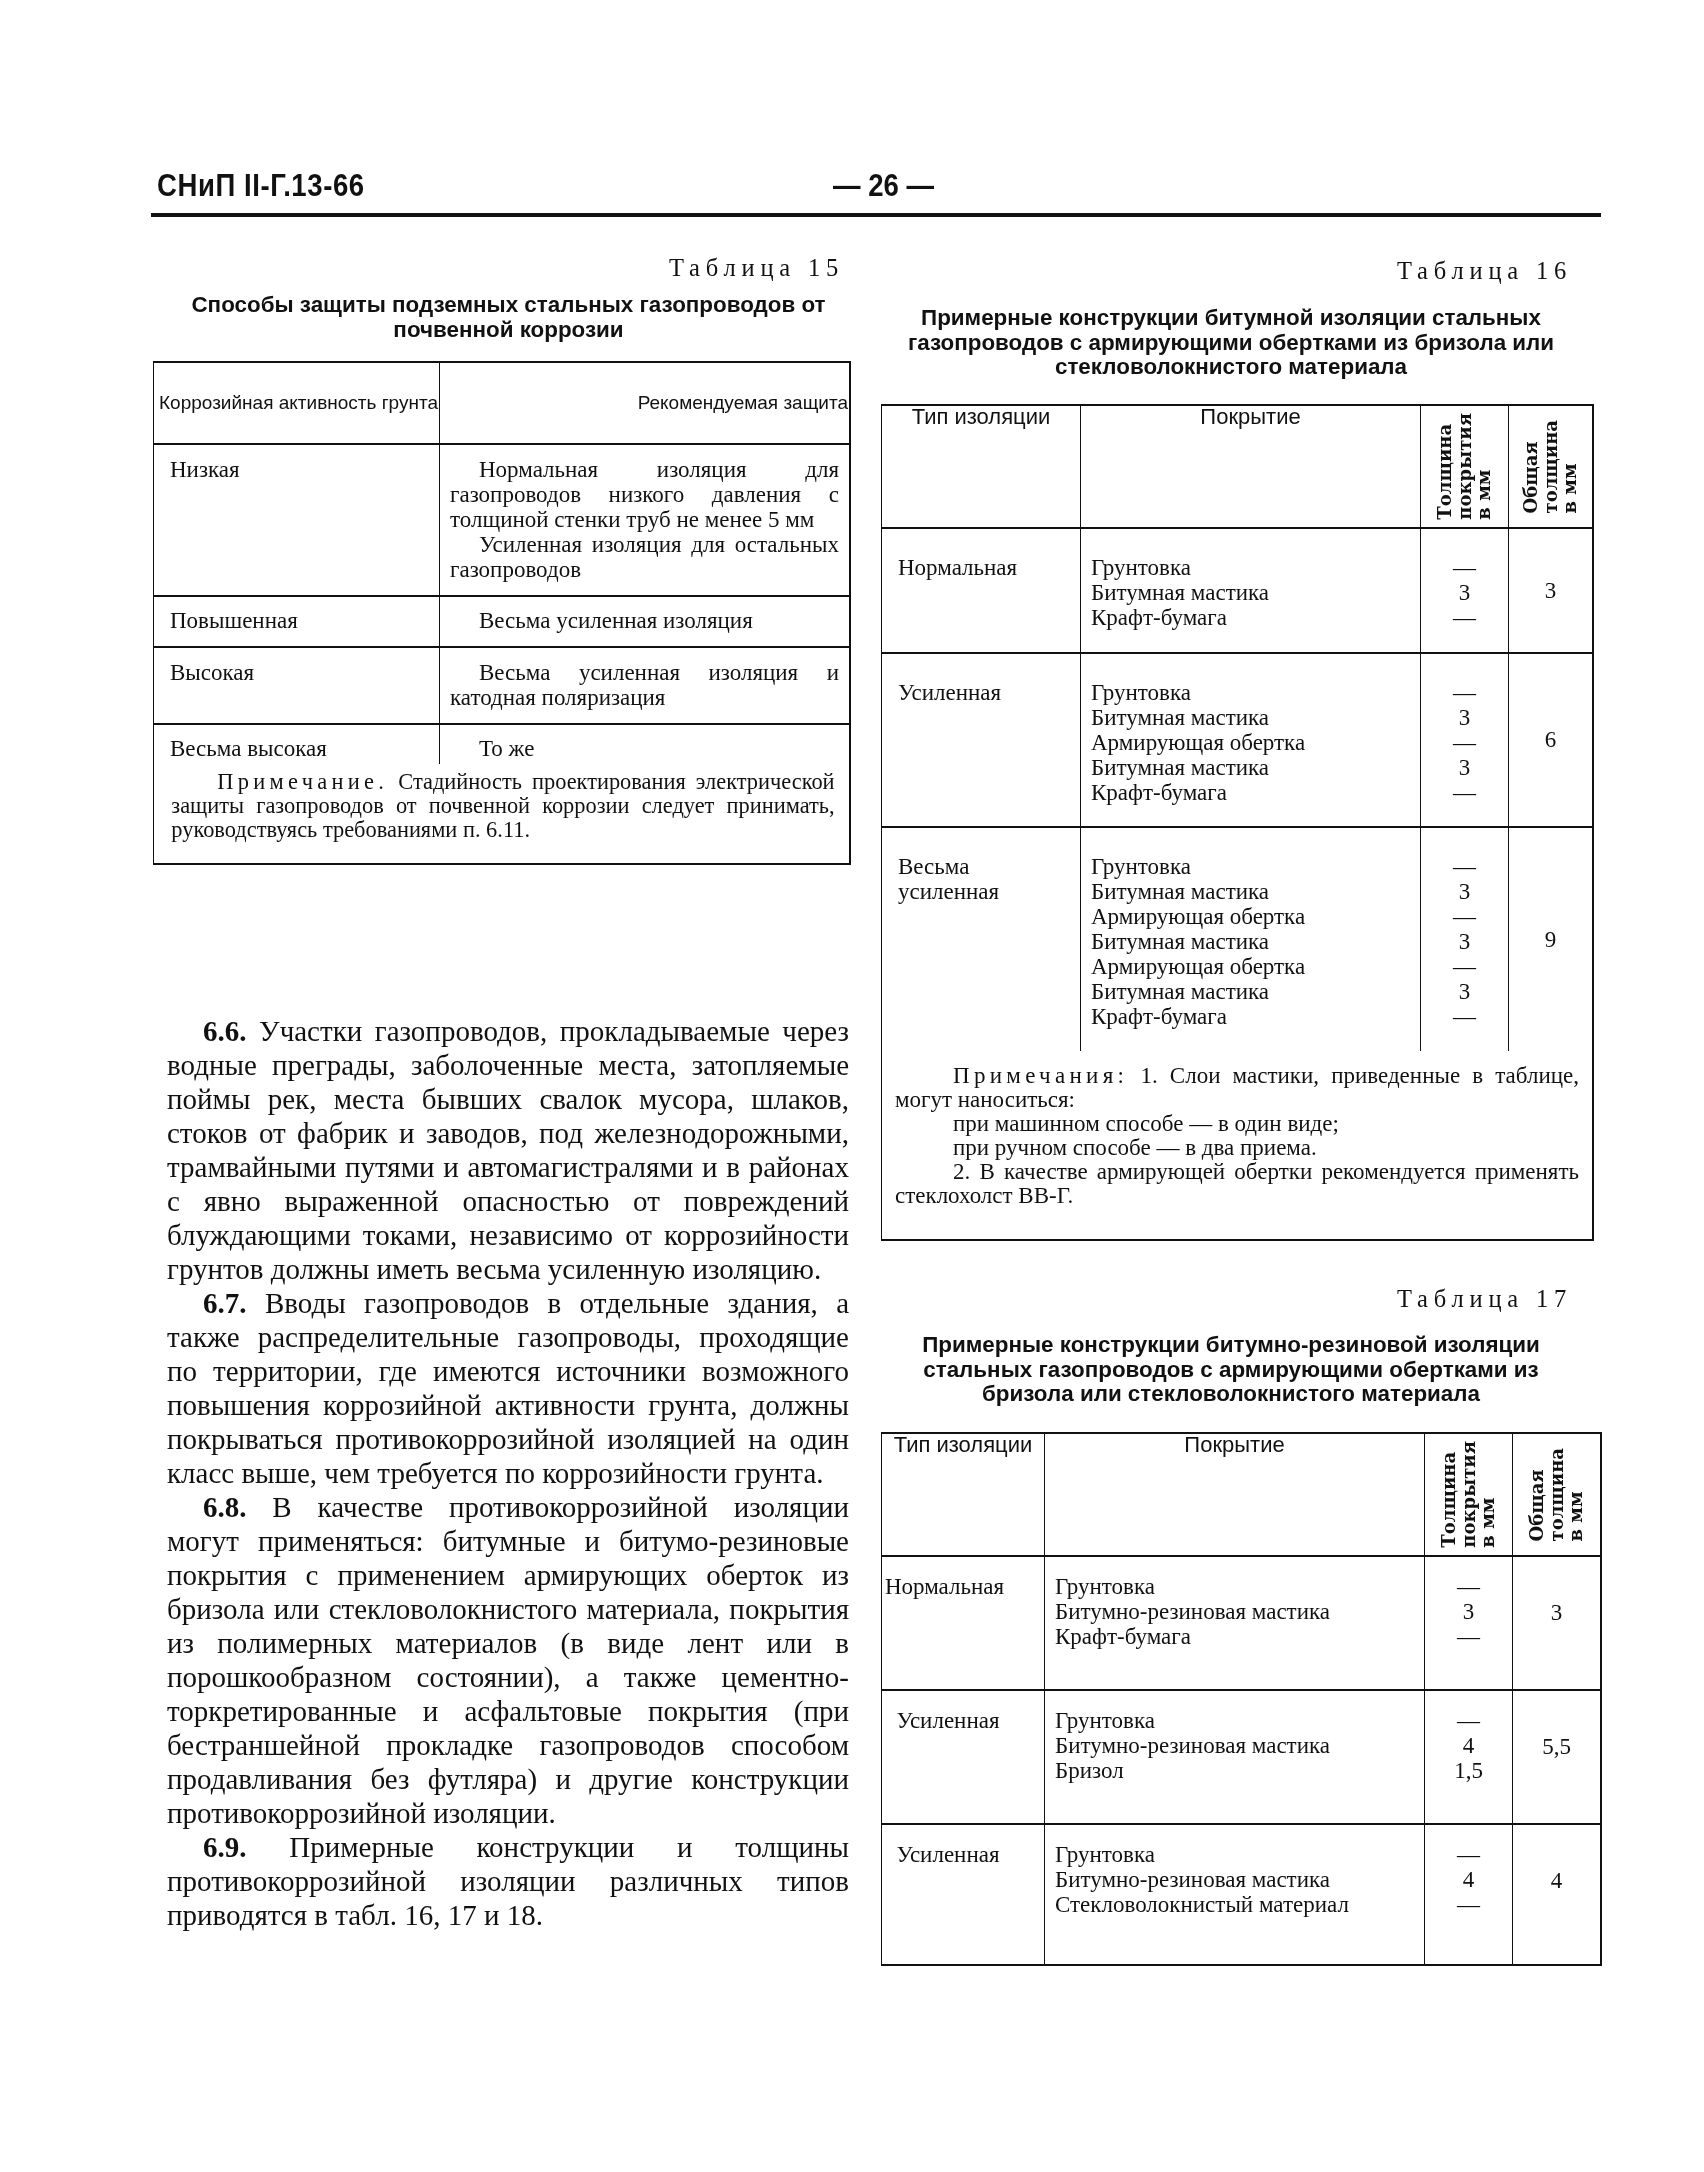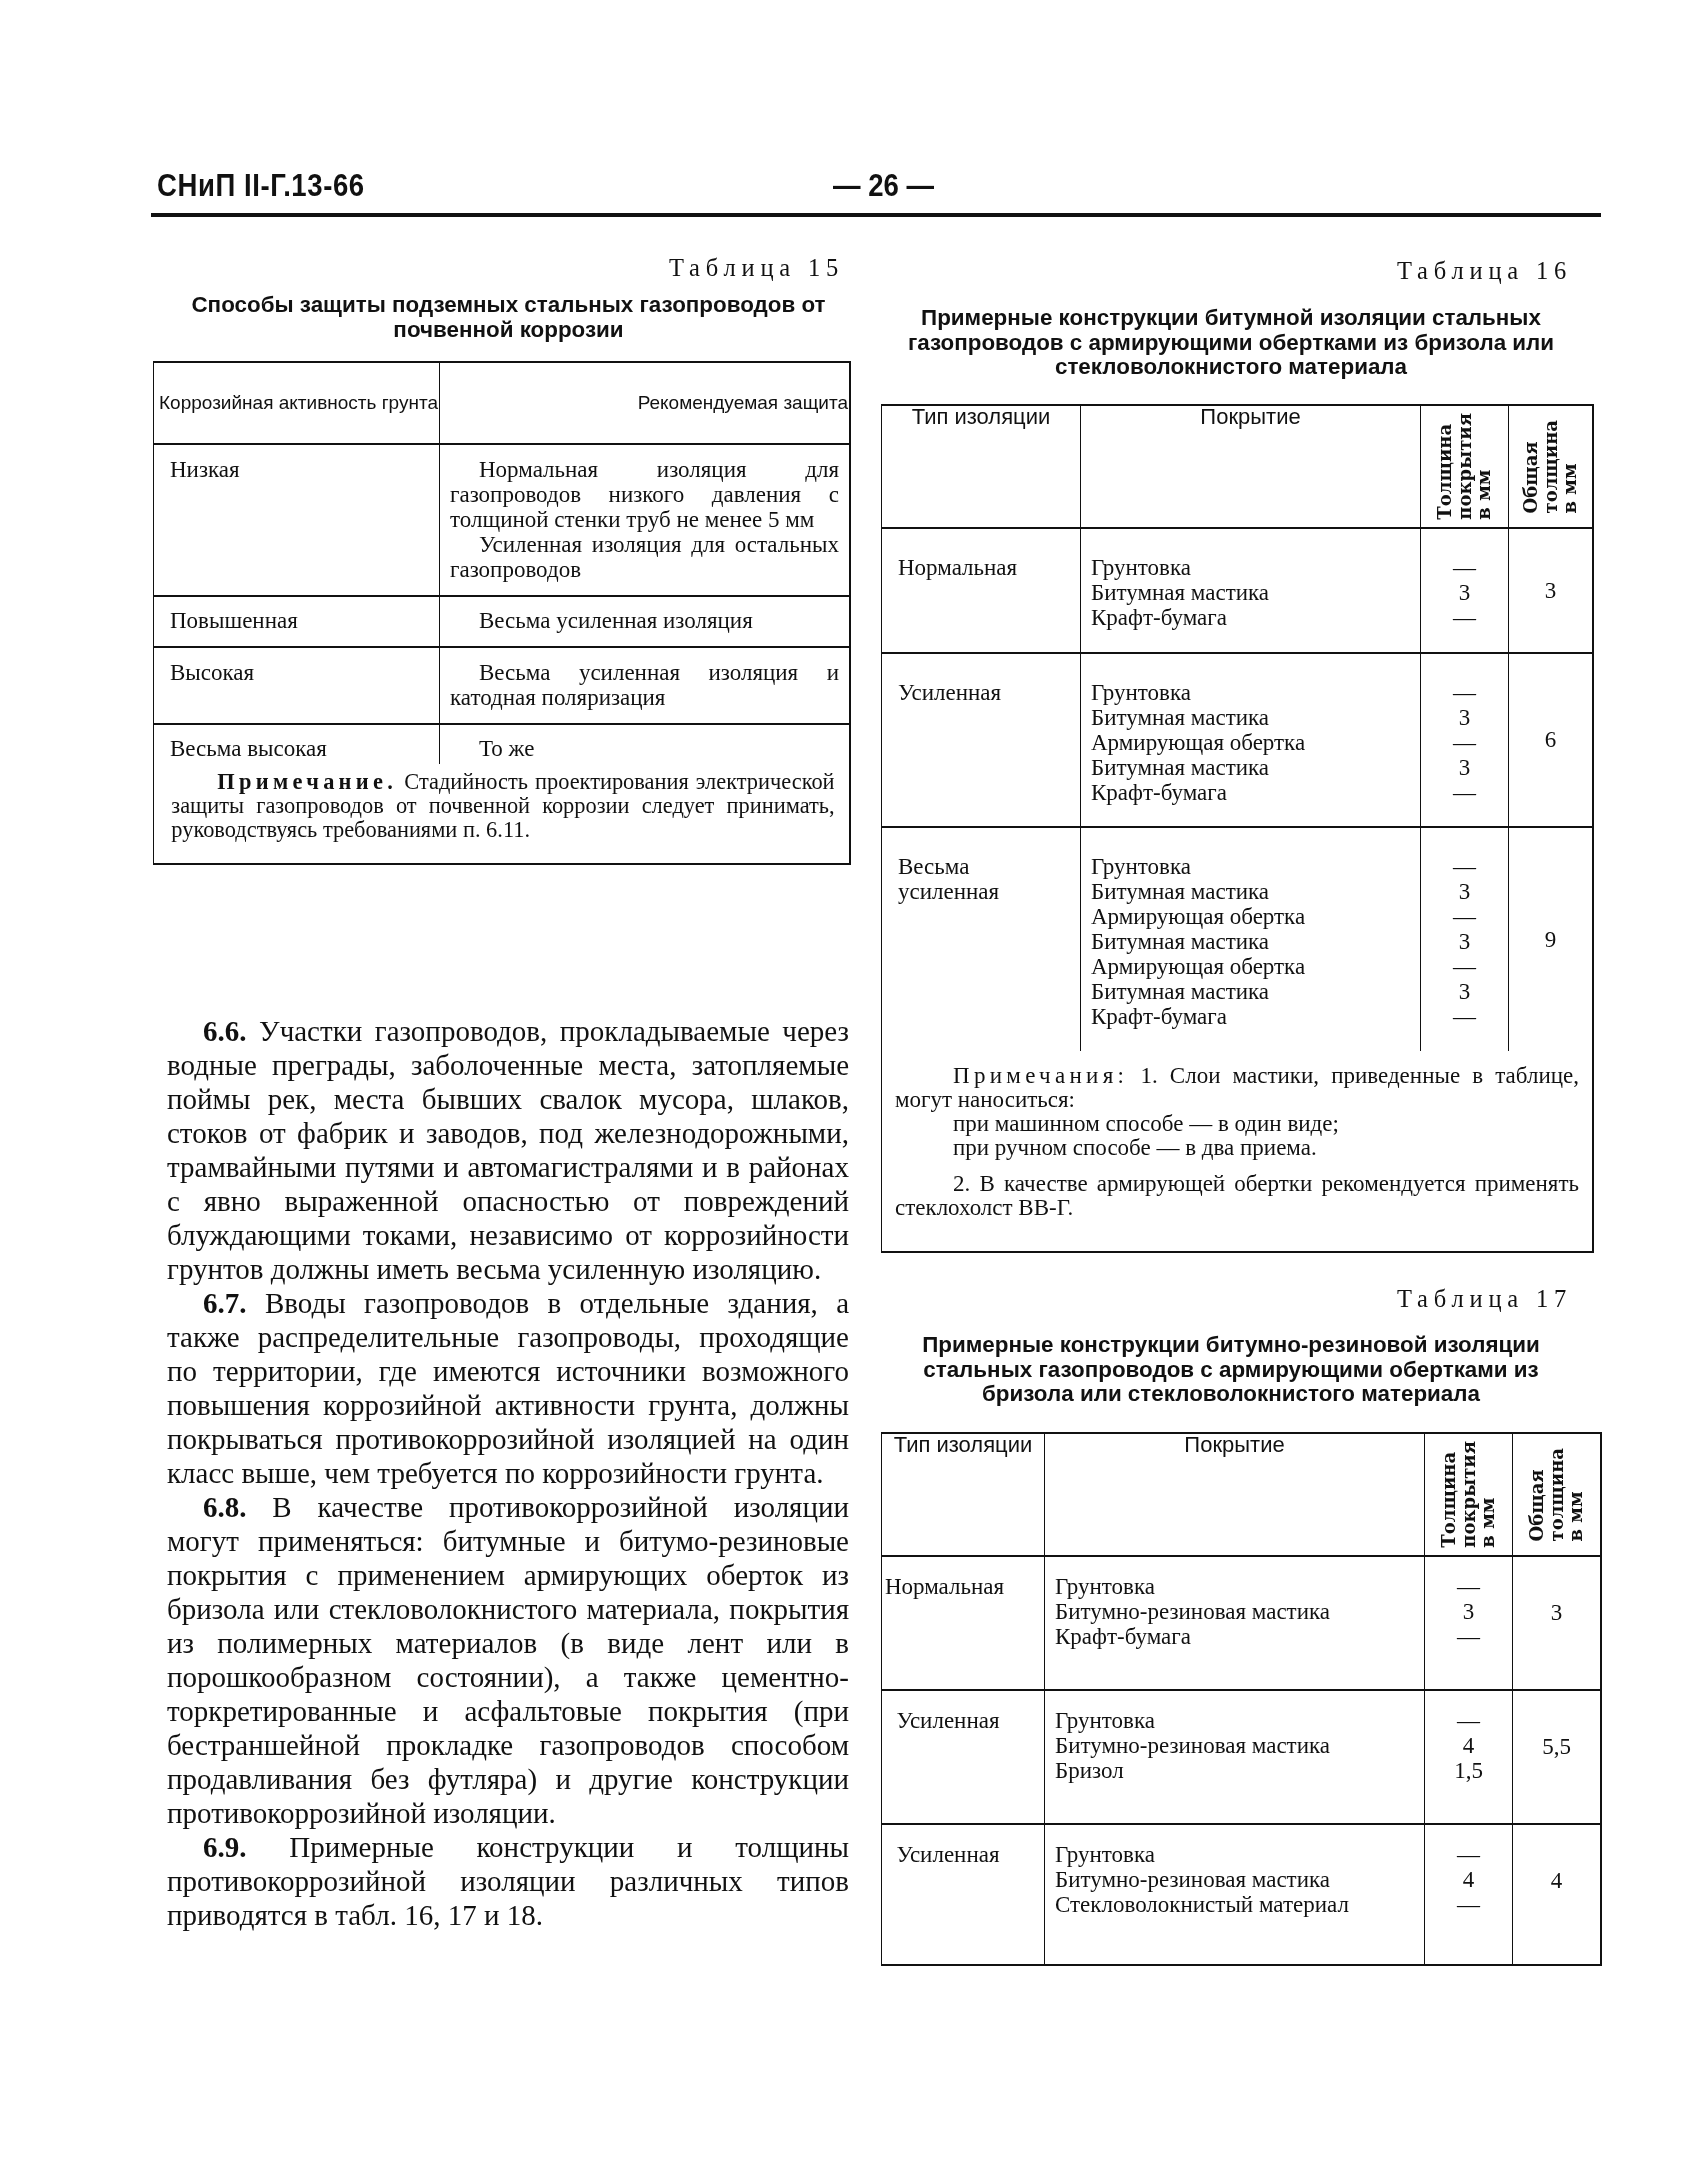--- a/index.html
+++ b/index.html
@@ -87,21 +87,21 @@
     <tr class="rule-bot">
       <td class="c1">Высокая</td>
       <td class="c2 vline indent">Весьма усиленная изоляция и катодная поляризация</td>
     </tr>
     <tr>
       <td class="c1" style="padding-bottom:2.9px;">Весьма высокая</td>
       <td class="c2 vline indent" style="padding-bottom:2.9px;">То же</td>
     </tr>
     <tr class="rule-bot">
       <td colspan="2" id="t15-note">
-        <span style="padding-left:46px;font-weight:bold;" class="spaced">Примечание.</span>
+        <span style="padding-left:46px;" class="spaced">Примечание.</span>
         <span>Стадийность проектирования электрической защиты газопроводов от почвенной коррозии следует принимать, руководствуясь требованиями п. 6.11.</span>
       </td>
     </tr>
   </tbody>
     </table>
 </div>
 
 <div class="abs" id="body-left">
   <p><b>6.6.</b> <span>Участки газопроводов, прокладываемые через водные преграды, заболоченные места, затопляемые поймы рек, места бывших свалок мусора, шлаков, стоков от фабрик и заводов, под железнодорожными, трамвайными путями и автомагистралями и в районах с явно выраженной опасностью от повреждений блуждающими токами, независимо от коррозийности грунтов должны иметь весьма усиленную изоляцию.</span></p>
   <p><b>6.7.</b> <span>Вводы газопроводов в отдельные здания, а также распределительные газопроводы, проходящие по территории, где имеются источники возможного повышения коррозийной активности грунта, должны покрываться противокоррозийной изоляцией на один класс выше, чем требуется по коррозийности грунта.</span></p>
@@ -181,21 +181,21 @@
         <div>3</div>
         <div>—</div>
       </td>
       <td class="vline num-col2">9</td>
     </tr>
     <tr class="rule-bot">
       <td colspan="4" id="t16-note">
         <div style="text-indent:58px;"><span class="spaced">Примечания:</span> <span>1. Слои мастики, приведенные в таблице, могут наноситься:</span></div>
         <div class="ind2">при машинном способе — в один виде;</div>
         <div class="ind2">при ручном способе — в два приема.</div>
-        <div style="text-indent:58px;margin-top:12px;">2. В качестве армирующей обертки рекомендуется применять стеклохолст ВВ-Г.</div>
+        <div style="text-indent:58px;">2. В качестве армирующей обертки рекомендуется применять стеклохолст ВВ-Г.</div>
       </td>
     </tr>
   </tbody>
     </table>
 </div>
 
 <div class="abs tab-num" id="t17-num">Таблица 17</div>
 <div class="abs tab-title" id="t17-title">Примерные конструкции битумно-резиновой изоляции стальных газопроводов с армирующими обертками из бризола или стекловолокнистого материала</div>
 
 <div class="abs" id="t17">

